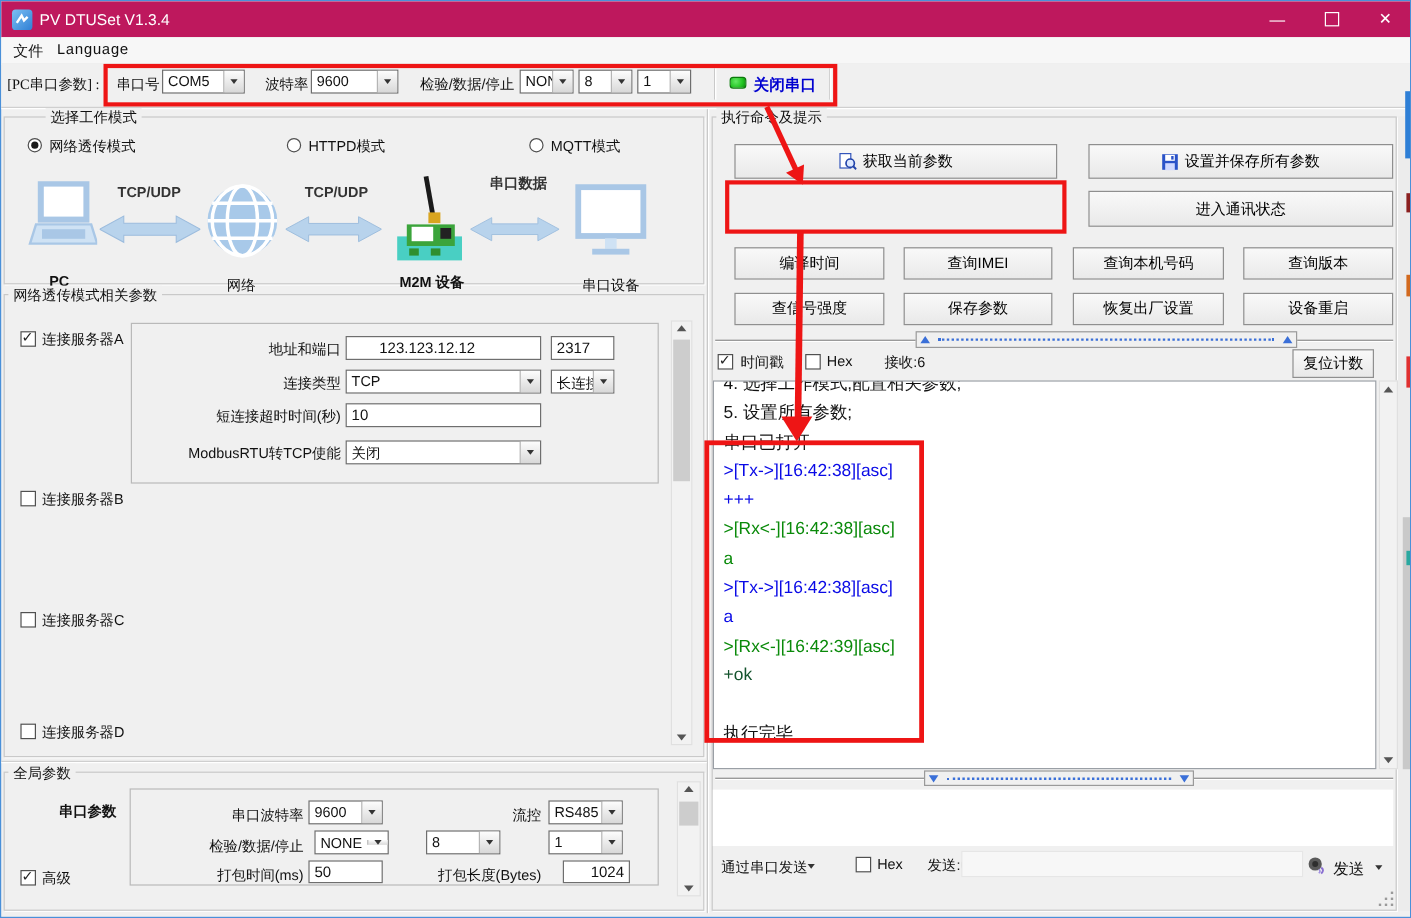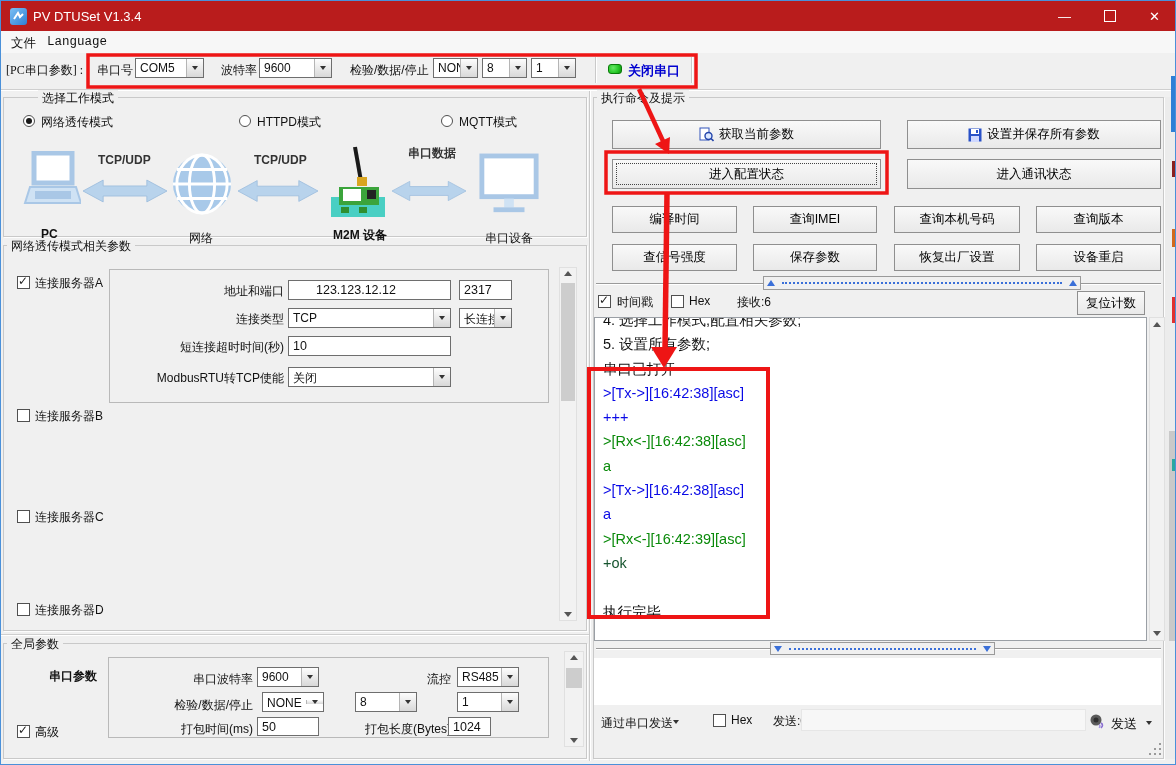--- a/index.html
+++ b/index.html
@@ -1,21 +1,21 @@
 <!DOCTYPE html>
 <html><head>
 <meta charset="utf-8">
 <style>
   html,body{margin:0;padding:0;background:#d8d8d8;}
   #root{position:relative;width:1176px;height:765px;background:#f0f0f0;overflow:hidden;
         font-family:"Liberation Sans","DejaVu Sans",sans-serif;font-size:12px;color:#111;
         border:1px solid #4a90d9;box-sizing:border-box;}
   .abs{position:absolute;}
   
-  .titlebar{left:0;top:0;width:1176px;height:30px;background:#b91c1c;color:#fff;}
+  .titlebar{left:0;top:0;width:1176px;height:30px;background:#be185d;color:#fff;}
   .title-text{left:32px;top:8px;font-size:13px;color:#fff;white-space:nowrap;}
   .appicon{left:9px;top:7px;width:17px;height:17px;border-radius:3px;
            background:linear-gradient(135deg,#7cc0f4,#2f7fd4);}
   .appicon svg{position:absolute;left:2px;top:2px;}
   .wbtn{top:0;width:45px;height:30px;display:flex;align-items:center;justify-content:center;color:#fff;font-size:13px;}
   .maxglyph{width:10px;height:10px;border:1px solid #fff;}
   
   .menubar{left:0;top:30px;width:1176px;height:22px;background:#f7f7f7;border-bottom:1px solid #e3e3e3;}
   .menuitem{top:34px;font-size:12.5px;color:#111;}
   
@@ -294,21 +294,21 @@
   <div class="abs combo" style="left:456px;top:691px;width:62px;">
     <span class="val">1</span>
       <span class="dd">
         <span class="tri-down sm"></span>
       </span>
   </div>
 
   <div class="abs rlabel" style="left:160px;top:720px;width:92px;">打包时间(ms)</div>
   <div class="abs tin" style="left:256px;top:716px;width:62px;height:19px;">50</div>
   <div class="abs rlabel" style="left:355px;top:720px;width:95px;">打包长度(Bytes)</div>
-  <div class="abs tin" style="left:447px;top:716px;width:43px;height:19px;">1024</div>
+  <div class="abs tin" style="left:468px;top:716px;width:56px;height:19px;text-align:right;">1024</div>
 
   <span class="cb abs on" style="left:16px;top:724px;"></span>
   <div class="abs" style="left:34px;top:723px;">高级</div>
 
   <div class="abs sb" style="left:563px;top:650px;width:20px;height:96px;">
     <div class="sb-arrow" style="top:3px;">
         <span class="tri-up-sb"></span>
       </div>
     <div class="sb-thumb" style="position:absolute;left:1px;top:16px;width:16px;height:20px;"></div>
     <div class="sb-arrow" style="bottom:3px;">
@@ -334,23 +334,20 @@
       <svg width="14" height="14" viewBox="0 0 14 14">
           <rect x="0.5" y="0.5" width="13" height="13" fill="#2a52c8"></rect>
           <rect x="3" y="1" width="8" height="5" fill="#fff"></rect>
           <rect x="8" y="2" width="2" height="3" fill="#2a52c8"></rect>
           <rect x="3" y="8" width="8" height="6" fill="#cfd8ff"></rect>
         </svg>
     </span>
     <span>设置并保存所有参数</span>
   </div>
 
-  <div class="abs btn focused" style="left:611px;top:158px;width:269px;height:30px;">
-    <span>进入配置状态</span>
-  </div>
   <div class="abs btn" style="left:906px;top:158px;width:254px;height:30px;">
     <span>进入通讯状态</span>
   </div>
 
   <div class="abs btn" style="left:611px;top:205px;width:125px;height:27px;">
       <span>编译时间</span>
     </div>
   <div class="abs btn" style="left:752px;top:205px;width:124px;height:27px;">
       <span>查询IMEI</span>
     </div>

